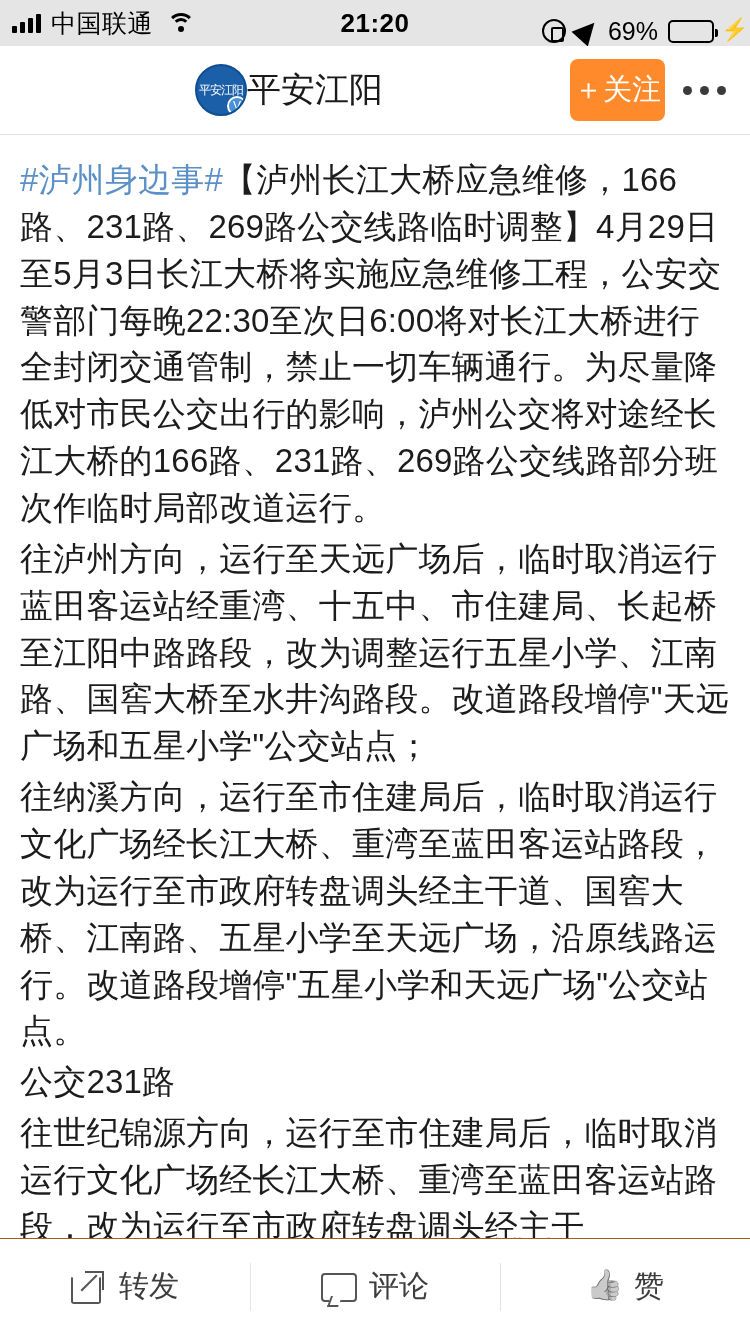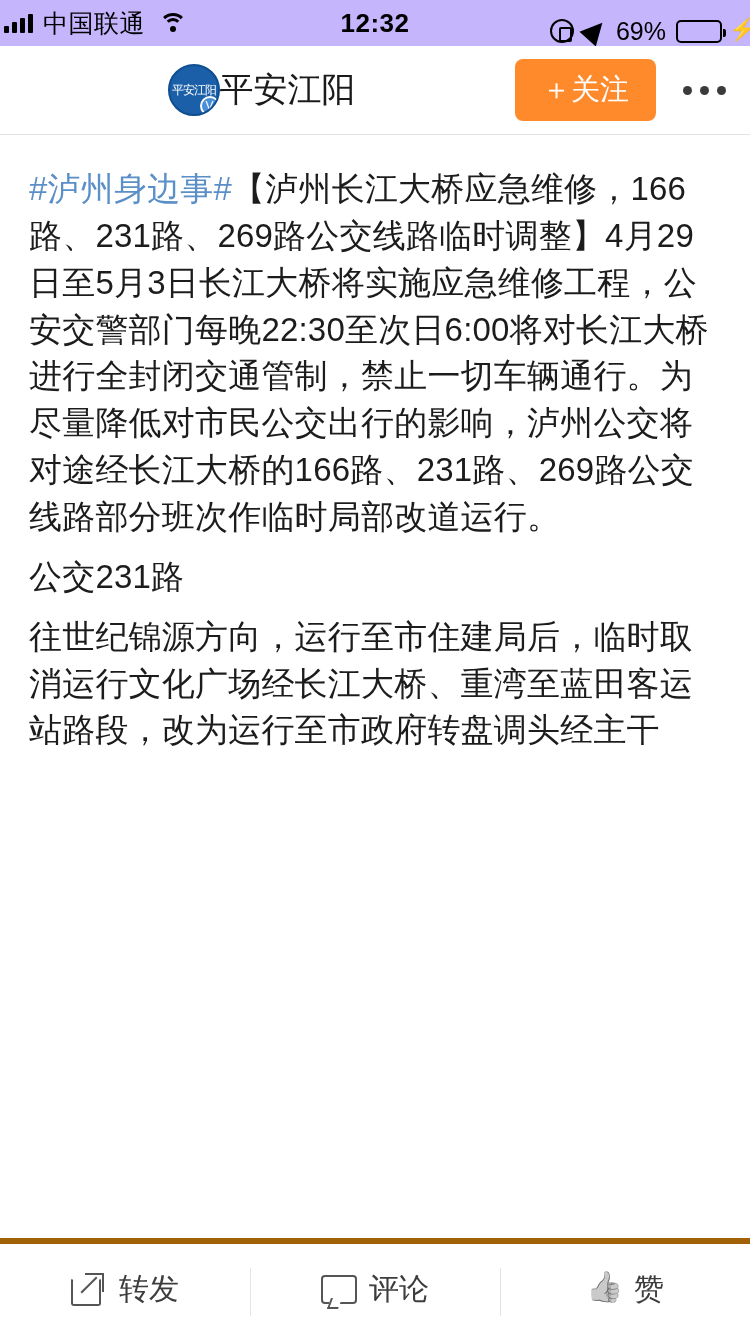--- a/index.html
+++ b/index.html
@@ -19,24 +19,24 @@
     flex-direction: column;
     background: #ffffff;
   }
 
   
   .status-bar {
     height: 46px;
     flex: 0 0 46px;
     display: flex;
     align-items: center;
-    padding: 0 4px;
+    padding: 0 12px;
     font-size: 26px;
     color: #000;
-    background: #c4b5fd;
+    background: #e5e5e5;
   }
   .status-left {
     display: flex;
     align-items: center;
     gap: 10px;
     flex: 1 1 0;
   }
   .signal-bars {
     display: flex;
     align-items: flex-end;
@@ -206,22 +206,22 @@
     font-size: 34px;
     color: #1a1a1a;
     font-weight: 500;
   }
   .follow-btn {
     flex: 0 0 auto;
     background: #ff8a2b;
     color: #fff;
     font-size: 29px;
     border-radius: 8px;
-    padding: 11px 27px;
-    margin-right: 27px;
+    padding: 11px 4px;
+    margin-right: 18px;
     white-space: nowrap;
     text-align: right;
   }
   .more-dots {
     flex: 0 0 auto;
     display: flex;
     gap: 8px;
     align-items: center;
     padding-right: 4px;
   }
@@ -245,27 +245,27 @@
     position: relative;
   }
   .article {
     font-size: 33px;
     line-height: 1.42;
     color: #1c1c1c;
     letter-spacing: 0.2px;
     word-break: break-all;
   }
   .topic-tag { color: #5b8fc7; }
-  .para { margin: 13px; }
+  .para { margin: 4px; }
 
   
   .bottom-bar {
     flex: 0 0 96px;
     height: 96px;
-    border-top: 6px solid #a16207;
+    border-top: 1px solid #a16207;
     background: #fff;
     display: flex;
     align-items: center;
   }
   .bottom-item {
     flex: 1 1 0;
     display: flex;
     align-items: center;
     justify-content: center;
     gap: 14px;
@@ -352,21 +352,21 @@
           <i></i>
           <i></i>
       </span>
       <span class="carrier">中国联通</span>
       <span class="wifi-icon">
         <span></span>
           <span></span>
           <span></span>
       </span>
     </div>
-    <div class="status-center">12:32</div>
+    <div class="status-center">21:20</div>
     <div class="status-right">
       <span class="lock-rotate"></span>
       <span class="location-arrow"></span>
       <span class="battery-pct">69%</span>
       <span class="battery">
         <span class="battery-fill" style="width:69%"></span>
       </span>
       <span class="bolt"></span>
     </div>
   </div>
@@ -384,20 +384,22 @@
       <i></i>
         <i></i>
         <i></i>
     </div>
   </div>
   <div class="nav-divider"></div>
 
   <div class="content">
     <div class="article">
       <p class="para"><span class="topic-tag">#泸州身边事#</span><span>【泸州长江大桥应急维修，166路、231路、269路公交线路临时调整】4月29日至5月3日长江大桥将实施应急维修工程，公安交警部门每晚22:30至次日6:00将对长江大桥进行全封闭交通管制，禁止一切车辆通行。为尽量降低对市民公交出行的影响，泸州公交将对途经长江大桥的166路、231路、269路公交线路部分班次作临时局部改道运行。</span></p>
+      <p class="para">往泸州方向，运行至天远广场后，临时取消运行蓝田客运站经重湾、十五中、市住建局、长起桥至江阳中路路段，改为调整运行五星小学、江南路、国窖大桥至水井沟路段。改道路段增停"天远广场和五星小学"公交站点；</p>
+      <p class="para">往纳溪方向，运行至市住建局后，临时取消运行文化广场经长江大桥、重湾至蓝田客运站路段，改为运行至市政府转盘调头经主干道、国窖大桥、江南路、五星小学至天远广场，沿原线路运行。改道路段增停"五星小学和天远广场"公交站点。</p>
       <p class="para">公交231路</p>
       <p class="para">往世纪锦源方向，运行至市住建局后，临时取消运行文化广场经长江大桥、重湾至蓝田客运站路段，改为运行至市政府转盘调头经主干</p>
     </div>
   </div>
 
   <div class="bottom-bar">
     <div class="bottom-item">
       <span class="ic ic-forward">
           <em></em>
         </span>

